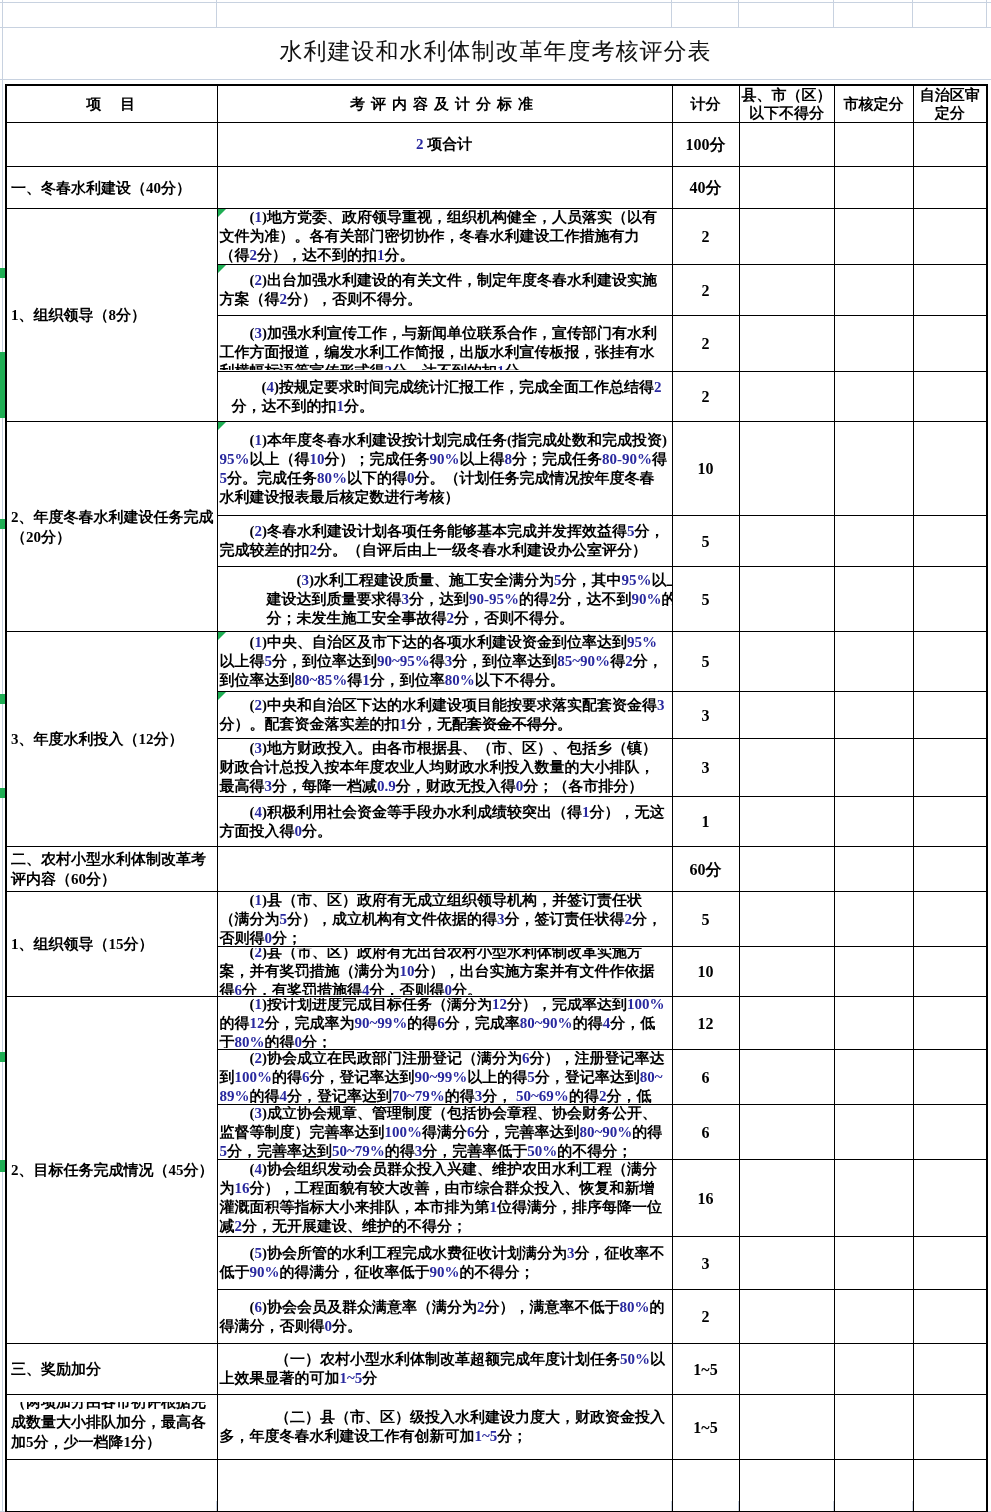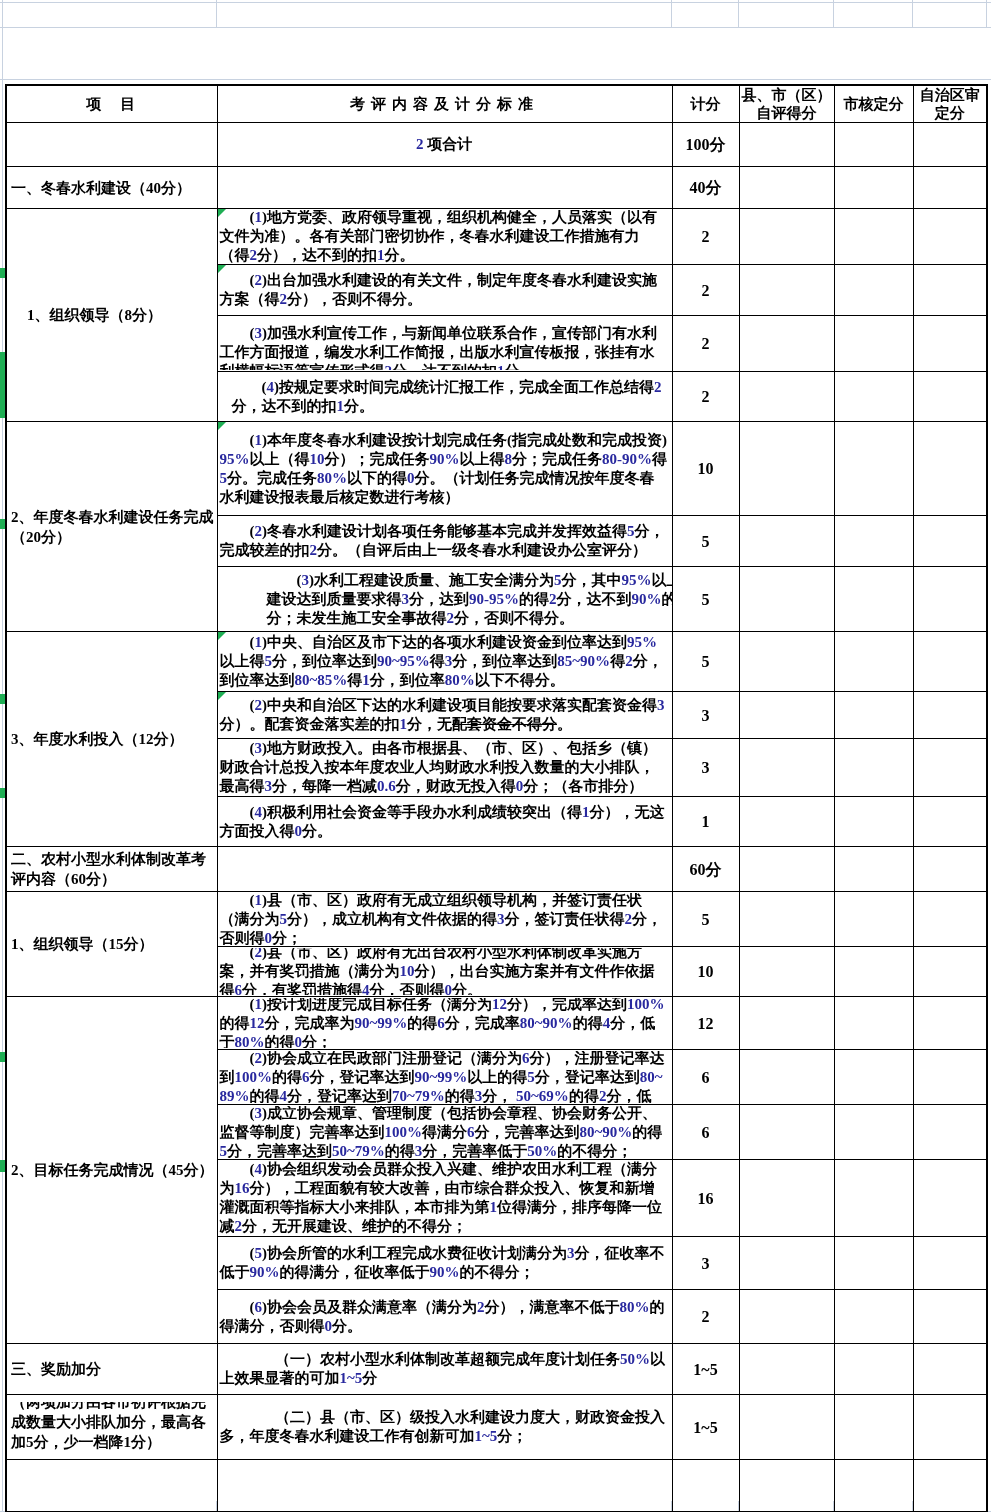--- a/index.html
+++ b/index.html
@@ -59,36 +59,37 @@
   <div class="gl h" style="top:1511px;left:0;width:991px;"></div>
 
   <div class="green-mark" style="top:268px;height:10px;"></div>
   <div class="green-mark" style="top:352px;height:66px;"></div>
   <div class="green-mark" style="top:519px;height:10px;"></div>
   <div class="green-mark" style="top:694px;height:10px;"></div>
   <div class="green-mark" style="top:788px;height:10px;"></div>
   <div class="green-mark" style="top:1052px;height:10px;"></div>
   <div class="green-mark" style="top:1160px;height:12px;"></div>
 
+  <div class="sheet-title">水利建设和水利体制改革年度考核评分表</div>
 
   <table class="score-table">
     <colgroup>
       <col style="width:211px">
         <col style="width:455px">
         <col style="width:67px">
       <col style="width:95px">
         <col style="width:79px">
         <col style="width:74px">
     </colgroup>
     <thead>
       <tr>
         <th class="th-item">项　目</th>
         <th class="th-criteria">考评内容及计分标准</th>
         <th>计分</th>
-        <th>县、市（区）自评得分</th>
+        <th>县、市（区）以下不得分</th>
         <th>市核定分</th>
         <th>自治区审定分</th>
       </tr>
     </thead>
     <tbody id="tbody">
         <tr style="height: 44px;">
           <td class="item-td" rowspan="1">
             <div class="box" style="height: 41px;">
               <p class="txt"></p>
             </div>
@@ -122,21 +123,21 @@
             <div class="box" style="height: 39px;">
               <p class="txt">40分</p>
             </div>
           </td>
           <td></td>
           <td></td>
           <td></td>
         </tr>
         <tr style="height: 56px;">
           <td class="item-td" rowspan="4">
-            <div class="box" style="height: 172px; padding-left: 16px;">
+            <div class="box" style="height: 172px;">
               <p class="txt">1、组织领导（8分）</p>
             </div>
           </td>
           <td class="criteria-td green-corner">
             <div class="box" style="height: 53px;">
               <p class="txt" style="text-indent: 2em;">(<span class="num">1</span>)地方党委、政府领导重视，组织机构健全，人员落实（以有文件为准）。各有关部门密切协作，冬春水利建设工作措施有力（得<span class="num">2</span>分），达不到的扣<span class="num">1</span>分。</p>
             </div>
           </td>
           <td class="score-td">
             <div class="box" style="height: 53px;">
@@ -273,21 +274,21 @@
               <p class="txt">3</p>
             </div>
           </td>
           <td></td>
           <td></td>
           <td></td>
         </tr>
         <tr style="height: 58px;">
           <td class="criteria-td">
             <div class="box" style="height: 55px;">
-              <p class="txt" style="text-indent: 2em;">(<span class="num">3</span>)地方财政投入。由各市根据县、（市、区）、包括乡（镇）财政合计总投入按本年度农业人均财政水利投入数量的大小排队，最高得<span class="num">3</span>分，每降一档减<span class="num">0.6</span>分，财政无投入得<span class="num">0</span>分；（各市排分）</p>
+              <p class="txt" style="text-indent: 2em;">(<span class="num">3</span>)地方财政投入。由各市根据县、（市、区）、包括乡（镇）财政合计总投入按本年度农业人均财政水利投入数量的大小排队，最高得<span class="num">3</span>分，每降一档减<span class="num">0.9</span>分，财政无投入得<span class="num">0</span>分；（各市排分）</p>
             </div>
           </td>
           <td class="score-td">
             <div class="box" style="height: 55px;">
               <p class="txt">3</p>
             </div>
           </td>
           <td></td>
           <td></td>
           <td></td>

